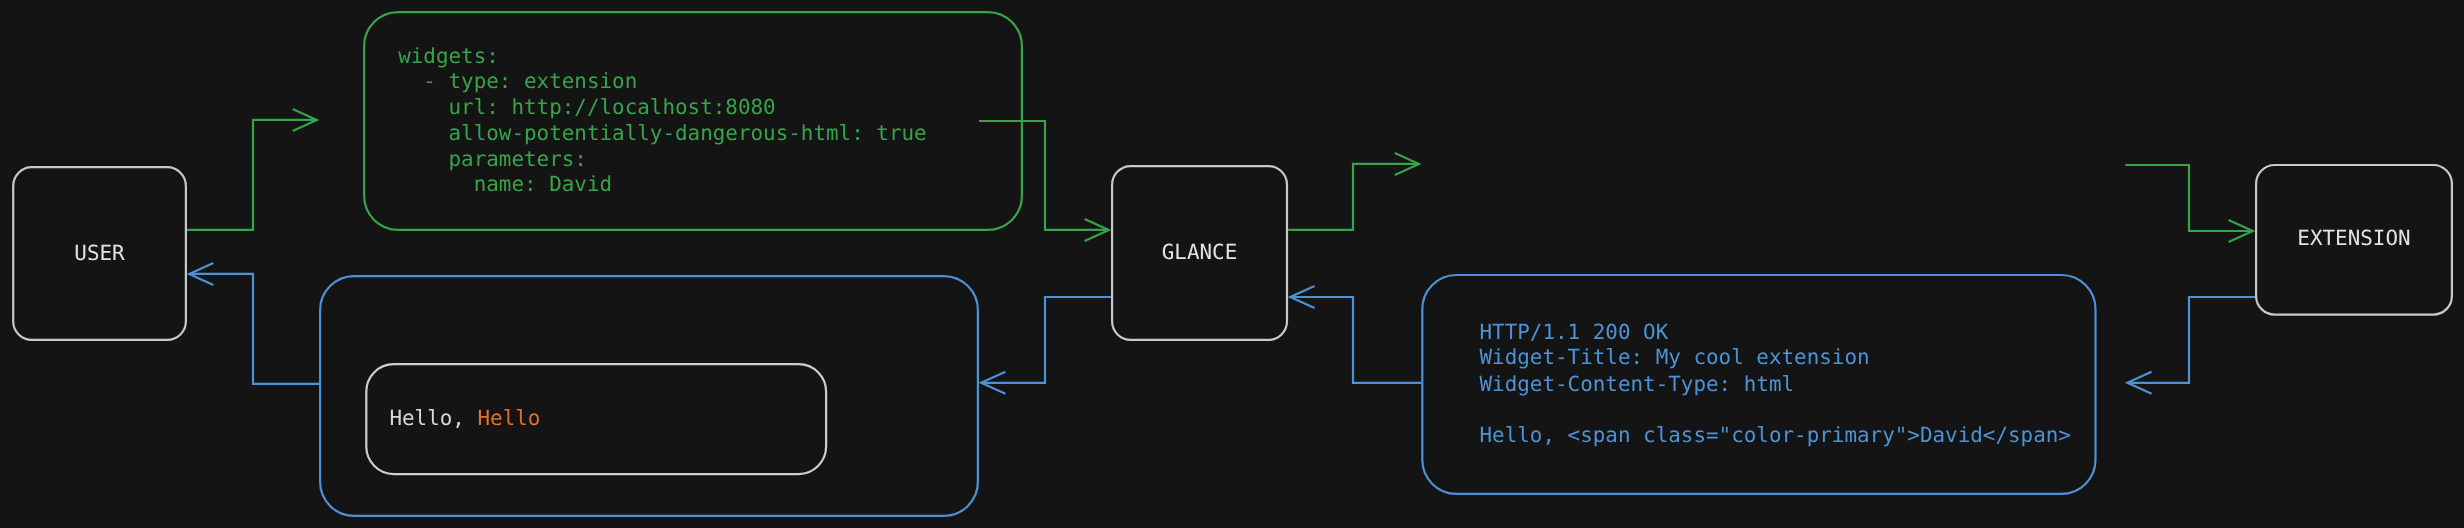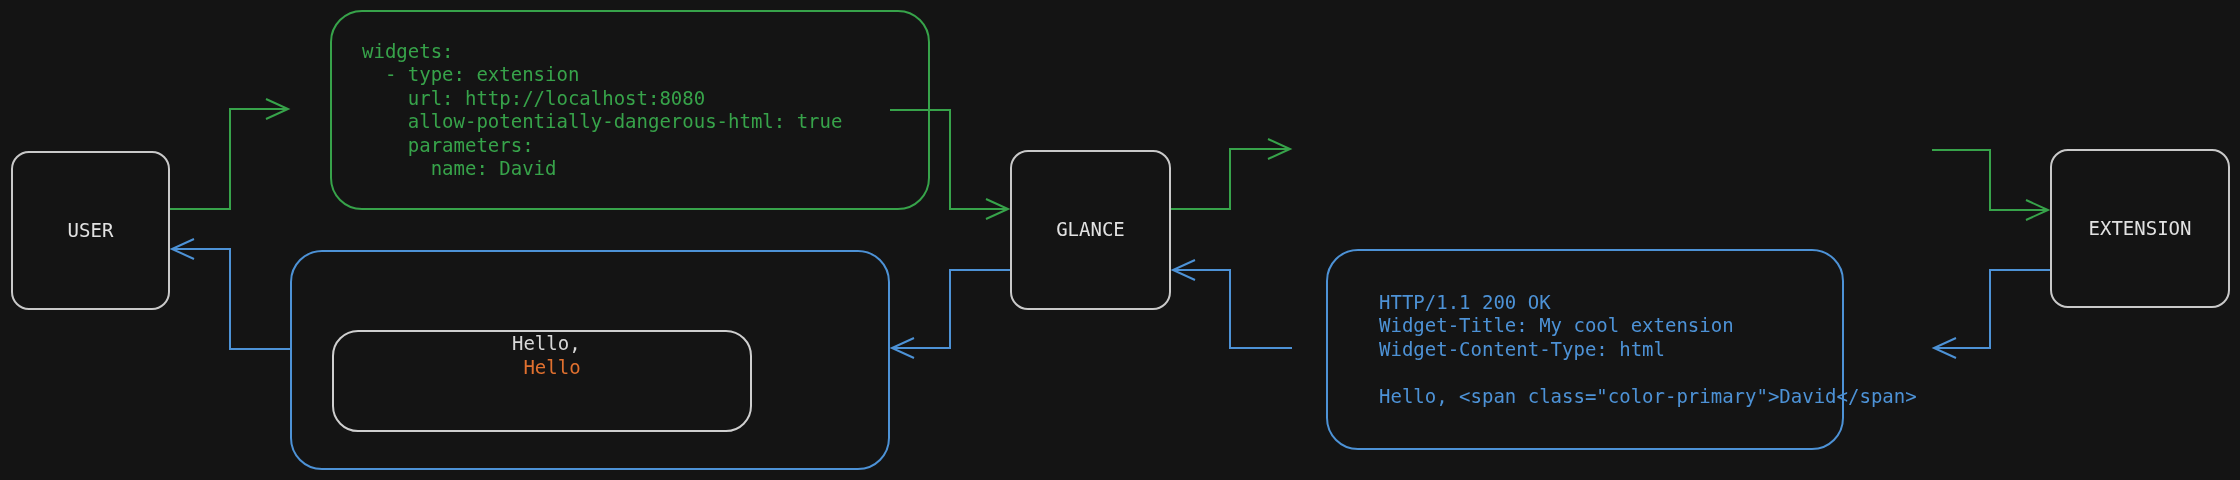--- a/index.html
+++ b/index.html
@@ -23,21 +23,21 @@
   .node{
     position:absolute;
     border:2px solid var(--node-border);
     border-radius:18px;
     display:flex;align-items:center;justify-content:center;
     color:#e2e2e2;
     box-sizing:border-box;
   }
   #user-node{left:11px;top:151px;width:159px;height:159px;}
   #glance-node{left:1010px;top:150px;width:161px;height:160px;}
-  #extension-node{left:2050px;top:149px;width:180px;height:159px;}
+  #extension-node{left:2050px;top:149px;width:180px;height:138px;}
   .msg-box{
     position:absolute;
     border-radius:32px;
     display:flex;align-items:center;
     box-sizing:border-box;
   }
   .msg-box pre{
     margin:0;
     font-family:inherit;font-size:inherit;line-height:inherit;
     white-space:pre;
@@ -47,38 +47,36 @@
     border:2px solid var(--green);color:var(--green);
     padding-left:30px;
     margin-left:40px;
   }
   #request-box{
     left:1292px;top:91px;width:640px;height:117px;
     border:2px solid var(--green);color:var(--green);
     padding-left:50px;
   }
   #response-box{
-    left:1292px;top:249px;width:518px;height:201px;
+    left:1292px;top:249px;width:614px;height:201px;
     border:2px solid var(--blue);color:var(--blue);
     padding-left:51px;
-    margin-left:34px;
   }
   #widget-box{
     left:290px;top:250px;width:600px;height:220px;
     border:2px solid var(--blue);
     display:block;
   }
   #greeting-box{
     position:absolute;left:40px;top:78px;
     width:420px;height:102px;
     border:2px solid #cfcfcf;border-radius:26px;
     display:flex;align-items:center;
     padding-left:20px;
     box-sizing:border-box;
-    flex-direction:column;
   }
   #greeting-box .prefix{color:#d8d8d8;white-space:pre;}
   #greeting-box .name{color:var(--orange);white-space:pre;}
   #flow-svg{position:absolute;left:0;top:0;width:2240px;height:480px;}
   #flow-svg path{fill:none;stroke-width:2px;}
   #flow-svg .green{stroke:var(--green);}
   #flow-svg .blue{stroke:var(--blue);}
 </style>
 </head>
 <body>

